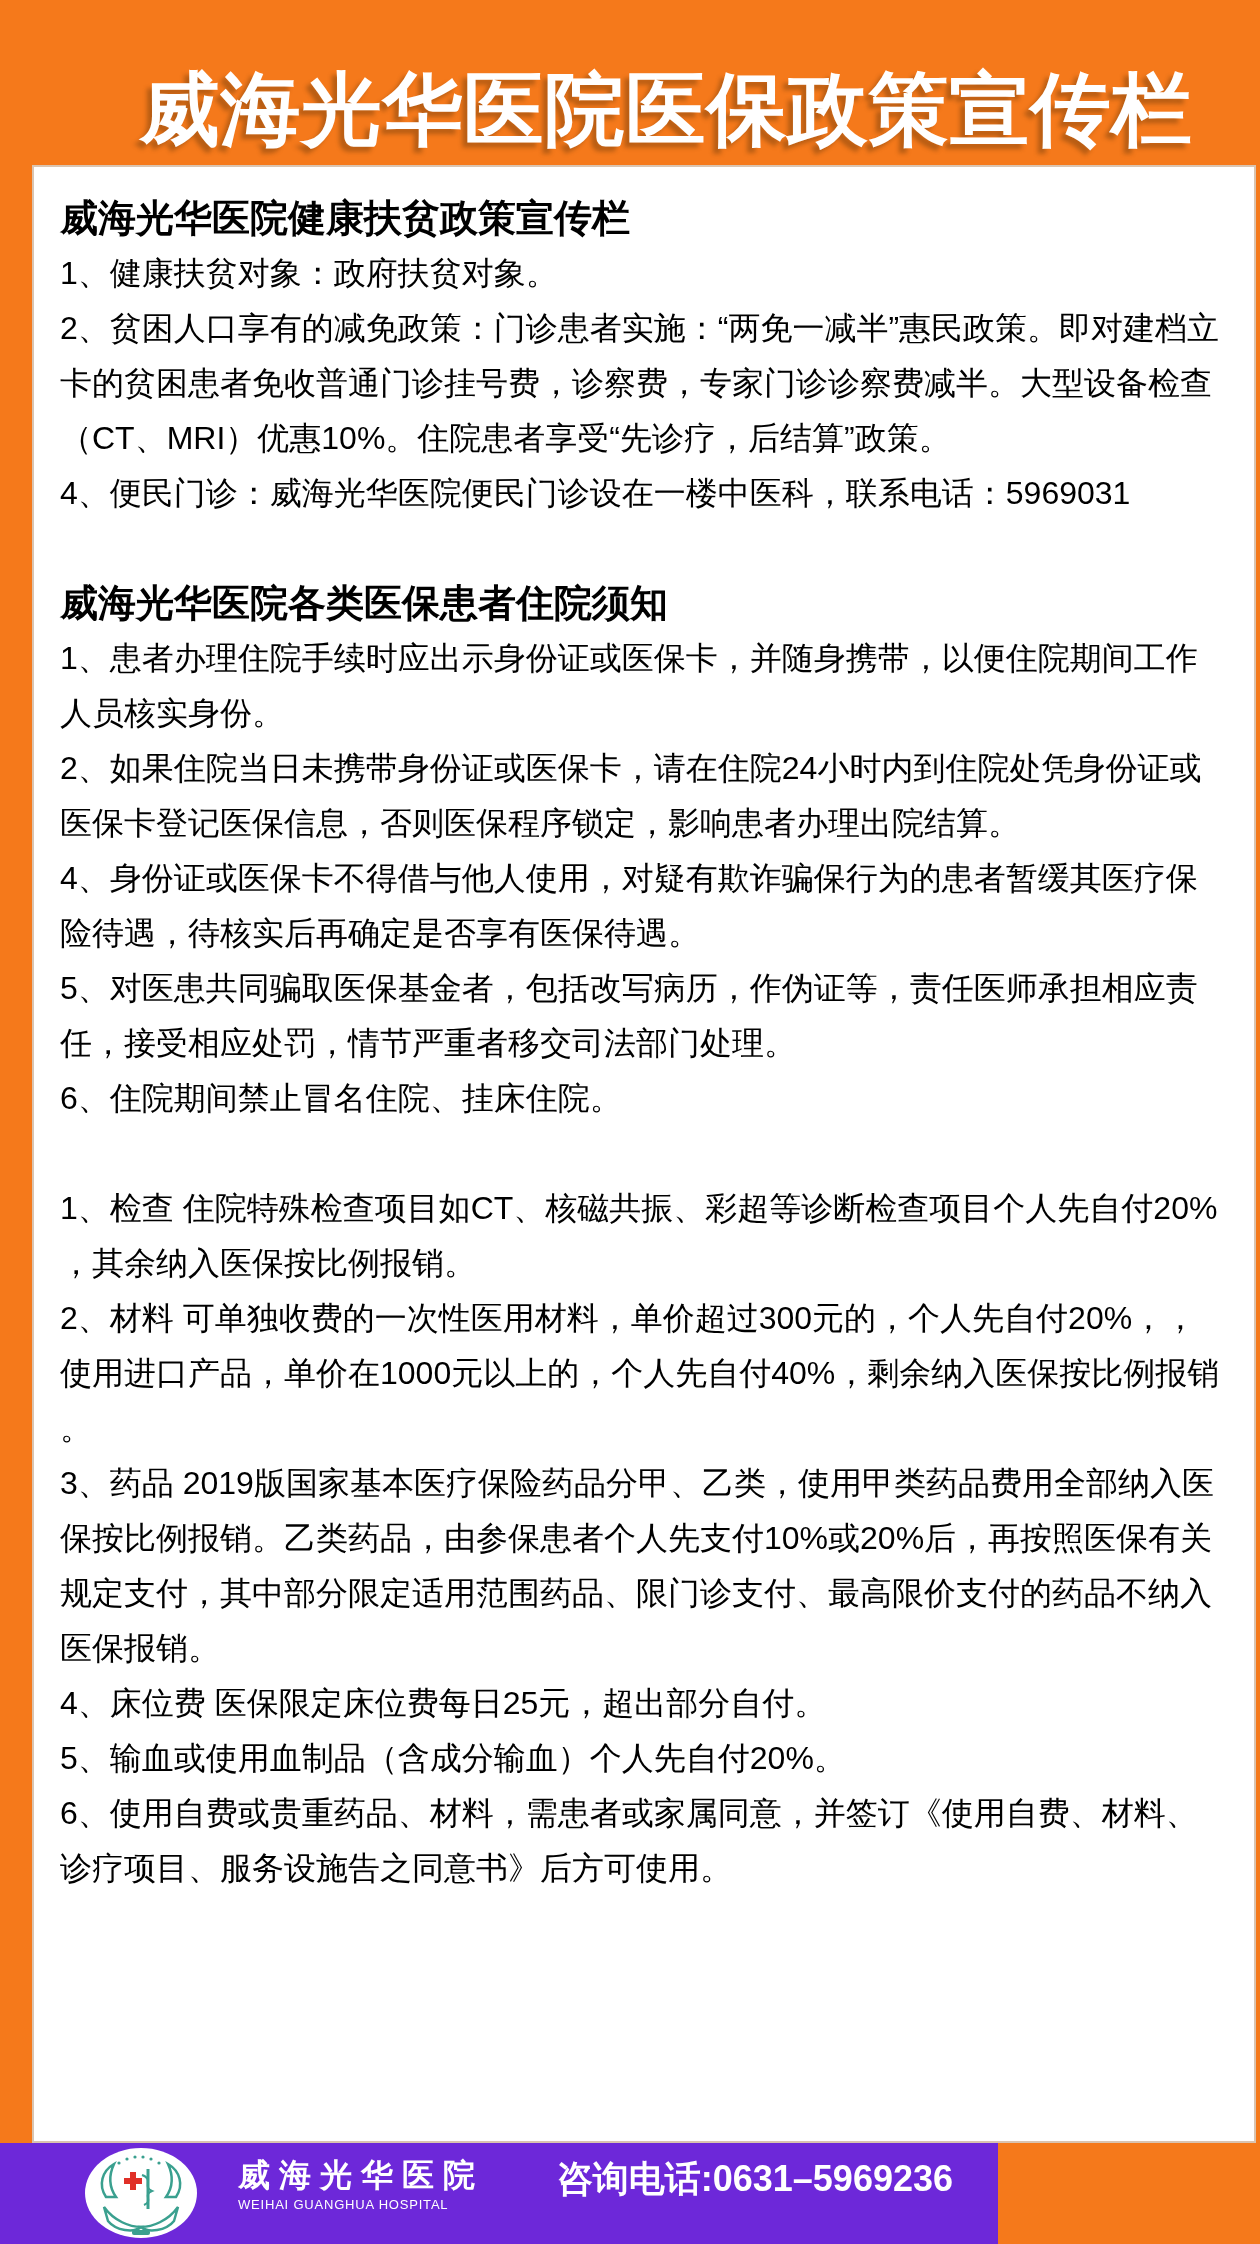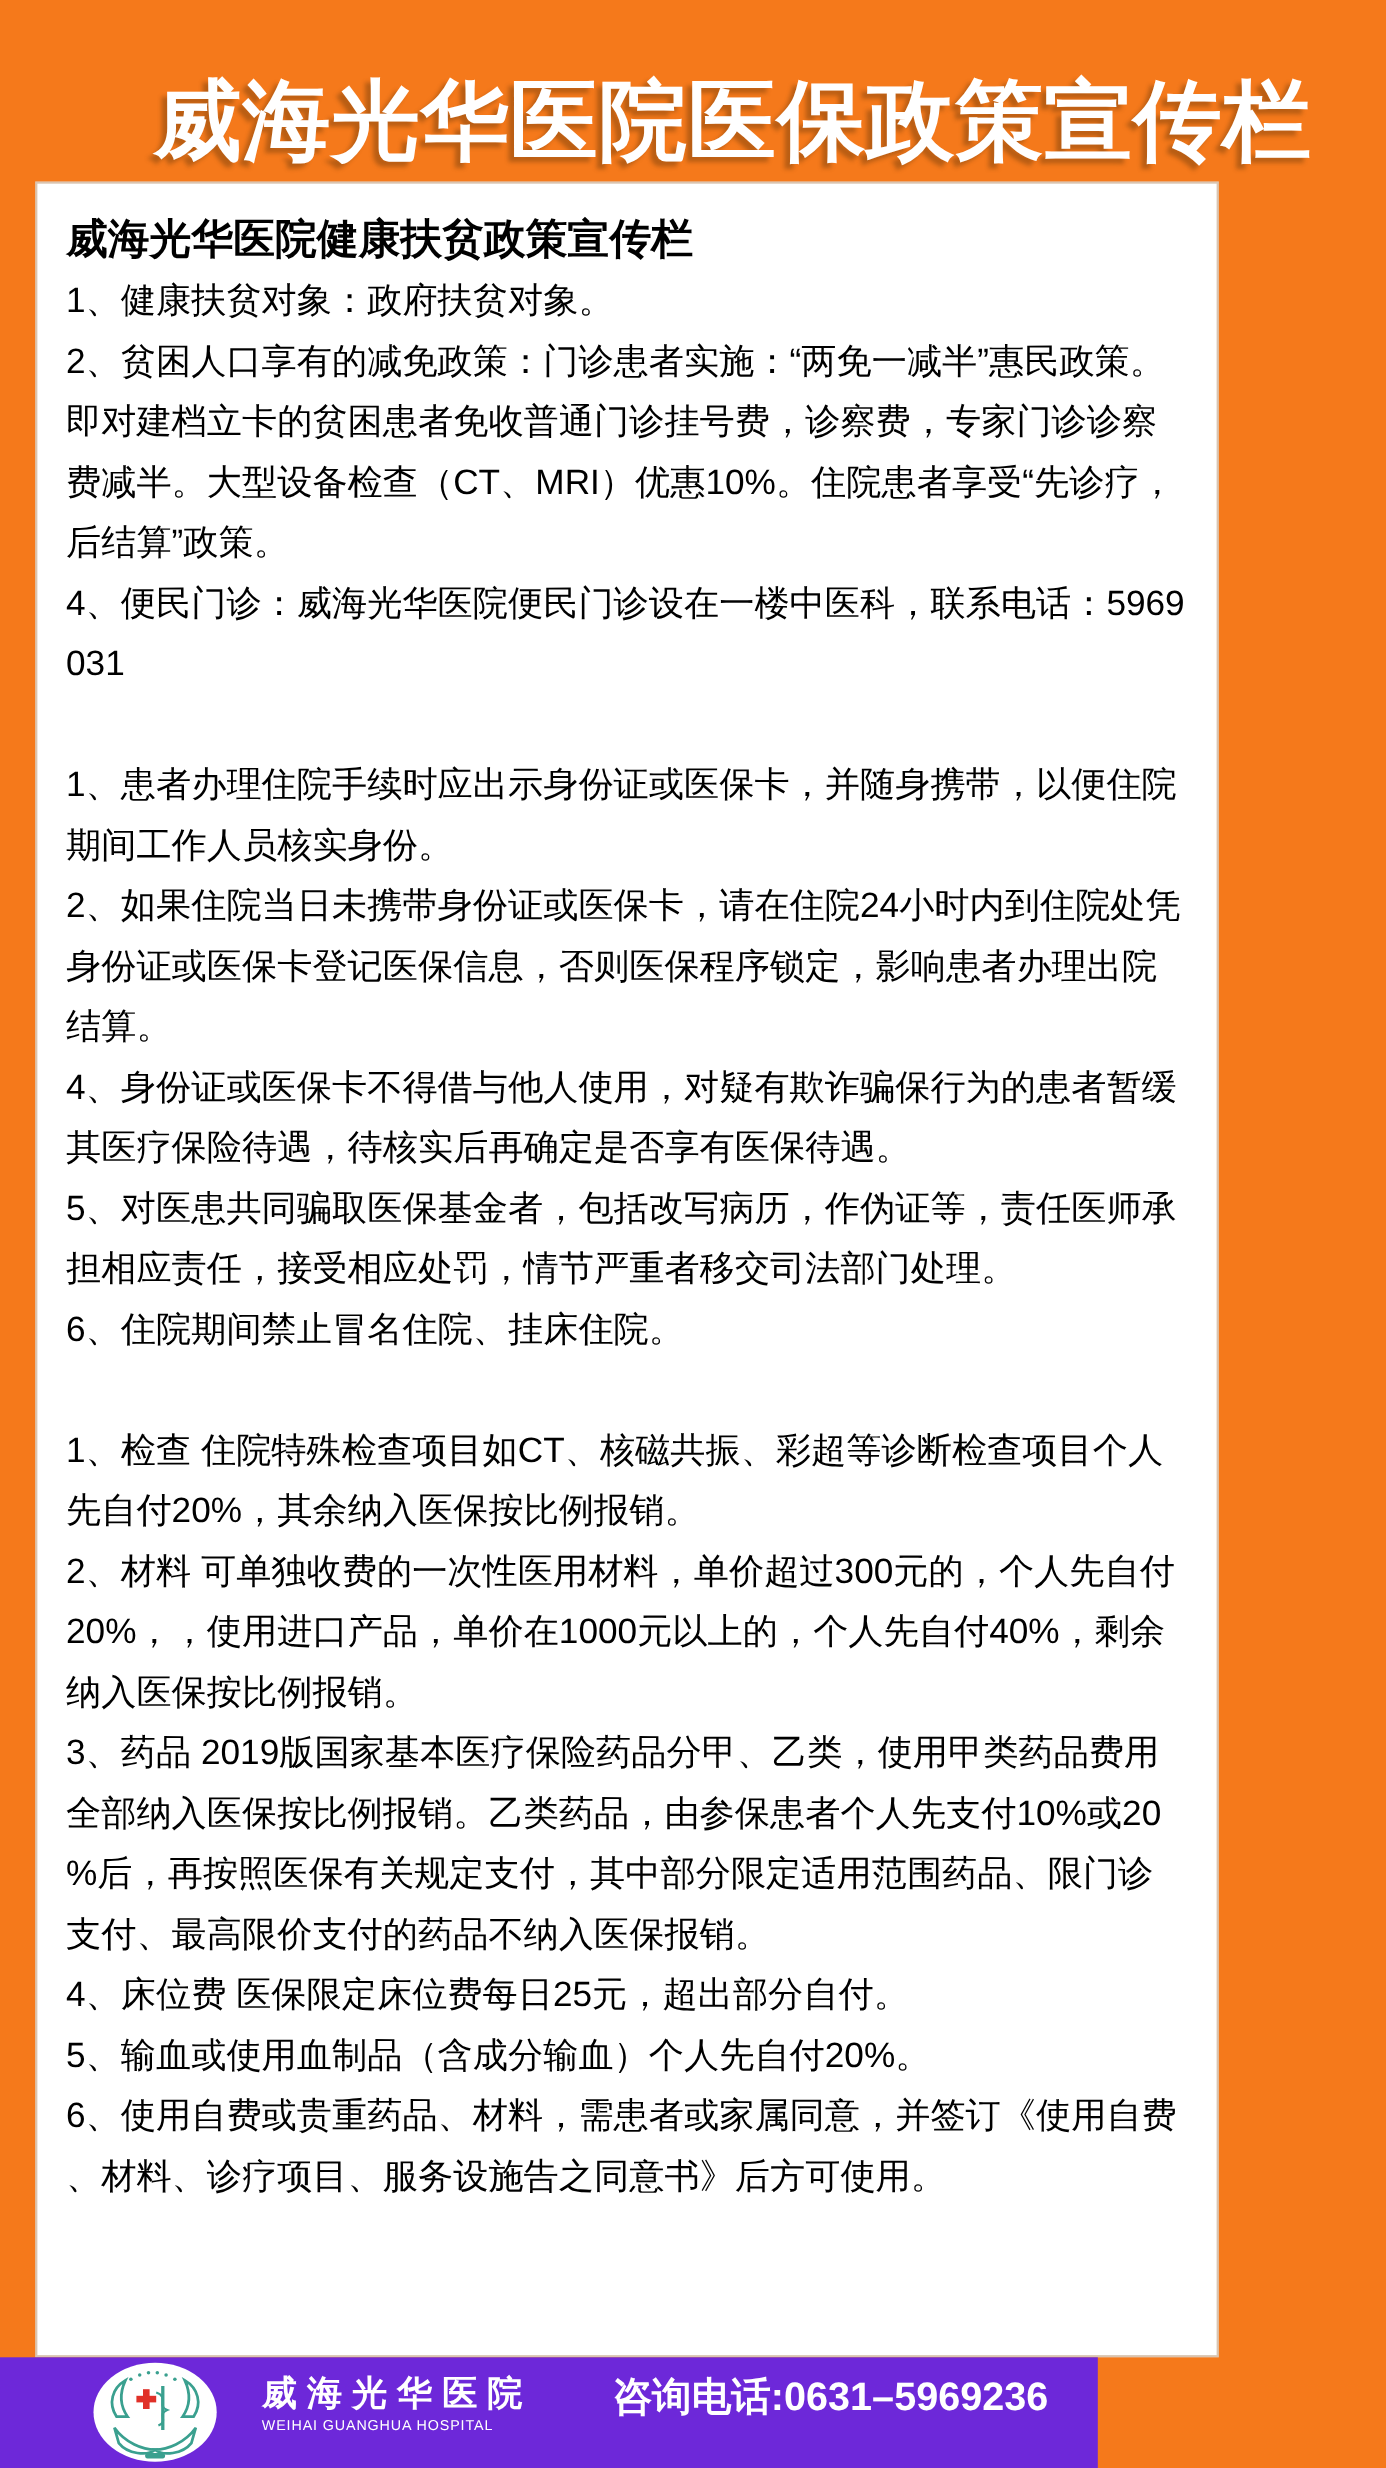--- a/index.html
+++ b/index.html
@@ -14,21 +14,21 @@
     display:flex;align-items:flex-end;justify-content:center;margin-left:36px;
   }
   .header-title{
     padding-top:14px;
     font-size:80px;font-weight:900;color:#ffffff;letter-spacing:1px;
     text-shadow:-5px 5px 4px rgba(110,60,10,0.45);
     white-space:nowrap;
   }
   
   .panel{
-    position:absolute;left:32px;top:165px;width:1076px;height:1978px;
+    position:absolute;left:32px;top:165px;width:1224px;height:1978px;
     background:#ffffff;box-sizing:border-box;
     border:2px solid rgba(150,85,30,0.35);
     padding:24px 26px 20px 26px;
     overflow:hidden;
   }
   .section{margin:0;}
   .section + .section{margin-top:55px;}
   .section-heading{
     margin:0;font-size:38px;font-weight:bold;color:#000;
     line-height:55px;white-space:nowrap;
@@ -73,20 +73,21 @@
 <div class="panel">
 
   <div class="section">
     <h2 class="section-heading">威海光华医院健康扶贫政策宣传栏</h2>
     <p class="policy-item">1、健康扶贫对象：政府扶贫对象。</p>
     <p class="policy-item">2、贫困人口享有的减免政策：门诊患者实施：“两免一减半”惠民政策。即对建档立卡的贫困患者免收普通门诊挂号费，诊察费，专家门诊诊察费减半。大型设备检查（CT、MRI）优惠10%。住院患者享受“先诊疗，后结算”政策。</p>
     <p class="policy-item">4、便民门诊：威海光华医院便民门诊设在一楼中医科，联系电话：5969031</p>
   </div>
 
   <div class="section">
+    <h2 class="section-heading">威海光华医院各类医保患者住院须知</h2>
     <p class="policy-item">1、患者办理住院手续时应出示身份证或医保卡，并随身携带，以便住院期间工作人员核实身份。</p>
     <p class="policy-item">2、如果住院当日未携带身份证或医保卡，请在住院24小时内到住院处凭身份证或医保卡登记医保信息，否则医保程序锁定，影响患者办理出院结算。</p>
     <p class="policy-item">4、身份证或医保卡不得借与他人使用，对疑有欺诈骗保行为的患者暂缓其医疗保险待遇，待核实后再确定是否享有医保待遇。</p>
     <p class="policy-item">5、对医患共同骗取医保基金者，包括改写病历，作伪证等，责任医师承担相应责任，接受相应处罚，情节严重者移交司法部门处理。</p>
     <p class="policy-item">6、住院期间禁止冒名住院、挂床住院。</p>
   </div>
 
   <div class="section">
     <p class="policy-item">1、检查 住院特殊检查项目如CT、核磁共振、彩超等诊断检查项目个人先自付20%，其余纳入医保按比例报销。</p>
     <p class="policy-item">2、材料 可单独收费的一次性医用材料，单价超过300元的，个人先自付20%，，使用进口产品，单价在1000元以上的，个人先自付40%，剩余纳入医保按比例报销。</p>

